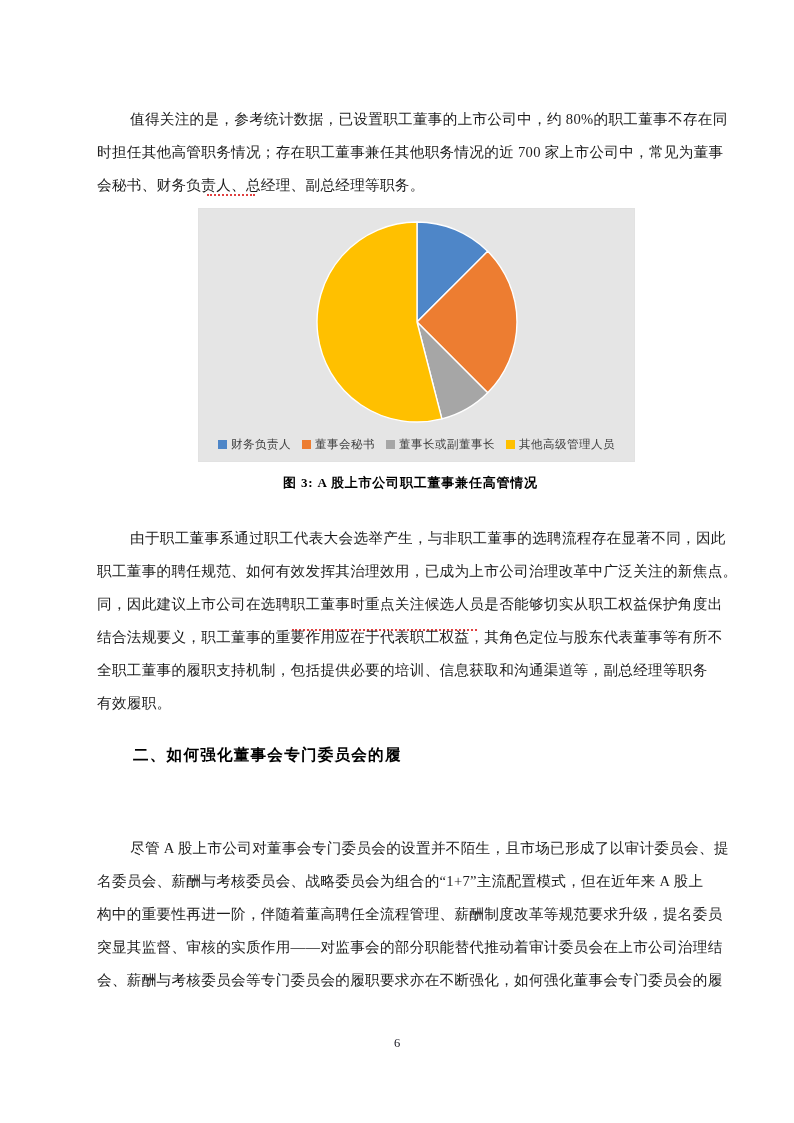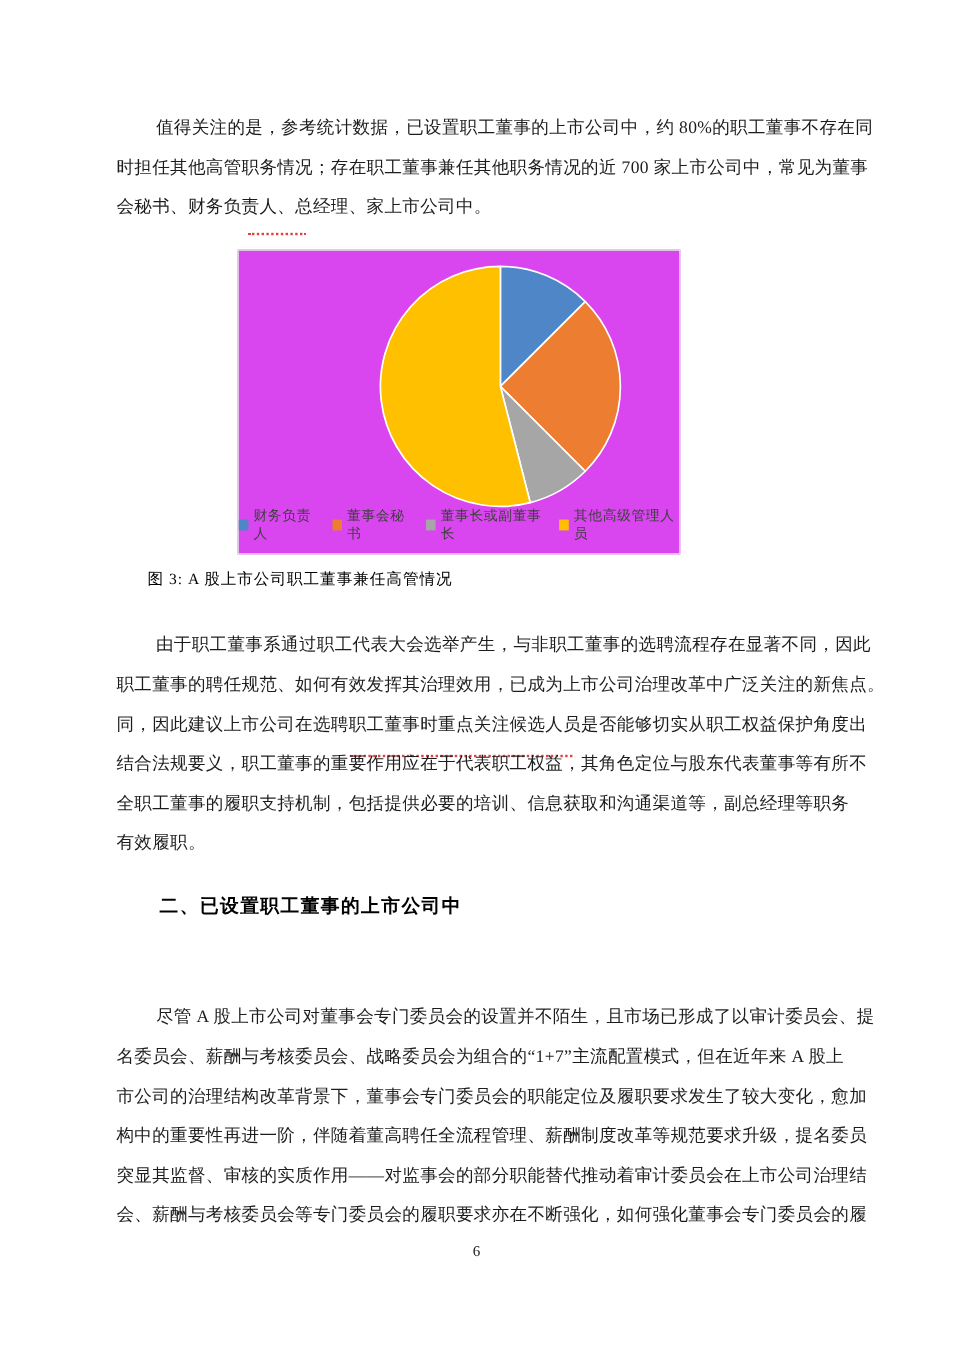--- a/index.html
+++ b/index.html
@@ -27,68 +27,69 @@
   .pline.indent { padding-left: 33px; }
   .heading {
     font-size: 15.6px;
     font-weight: bold;
     color: #000;
     letter-spacing: 1.2px;
     padding-left: 36px;
   }
   .chartbox {
     left: 198px; top: 208px;
-    width: 369px; height: 254px;
+    width: 437px; height: 254px;
     border: 1px solid #e2e2e2;
-    background: #d946ef;
+    background: #e5e5e5;
   }
   .pie-wrap { position: absolute; left: 116px; top: 11px; width: 204px; height: 204px; }
   .pie-wrap svg { width: 100%; height: 100%; display: block; }
   .legend {
     position: absolute;
     left: 0; right: 0; bottom: 9px;
     display: flex;
     justify-content: center;
     align-items: center;
     gap: 11px;
     font-size: 11.5px;
     color: #3f3f3f;
     letter-spacing: 0.5px;
   }
   .legend-item { display: flex; align-items: center; gap: 4px; }
   .legend-swatch { width: 9px; height: 9px; display: inline-block; }
   .caption {
     top: 474px;
+    text-align: center;
     padding-left: 26px;
     font-size: 13px;
-    font-weight: normal;
+    font-weight: bold;
     color: #000;
     letter-spacing: 0.8px;
   }
   .pageno {
     left: 0; right: 0; top: 1036px;
     text-align: center;
     font-size: 12.5px;
     color: #15151f;
   }
   .proof-mark {
     position: absolute;
     height: 0;
     border-bottom: 2px dotted #e04040;
   }
   #mark1 { left: 207px; top: 194px; width: 48px; }
   #mark2 { left: 292px; top: 629px; width: 185px; }
 </style>
 </head>
 <body>
 
-<div class="abs content" style="top:96px">
+<div class="abs content" style="top:108px">
   <div class="pline indent">值得关注的是，参考统计数据，已设置职工董事的上市公司中，约 80%的职工董事不存在同</div>
   <div class="pline">时担任其他高管职务情况；存在职工董事兼任其他职务情况的近 700 家上市公司中，常见为董事</div>
-  <div class="pline lastline">会秘书、财务负责人、总经理、家上市公司中。</div>
+  <div class="pline lastline">会秘书、财务负责人、总经理、副总经理等职务。</div>
 </div>
 
 <div id="mark1" class="proof-mark"></div>
 <div id="mark2" class="proof-mark"></div>
 
 <div class="abs chartbox">
   <div class="pie-wrap">
     <svg viewBox="-1.02 -1.02 2.04 2.04">
         <path d="M0,0 L6.123233995736766e-17,-1 A1,1 0 0 1 0.7071067811865476,-0.7071067811865475 Z" fill="#4E86C8" stroke="#ffffff" stroke-width="0.014" stroke-linejoin="round"></path>
         <path d="M0,0 L0.7071067811865476,-0.7071067811865475 A1,1 0 0 1 0.7071067811865476,0.7071067811865475 Z" fill="#ED7D31" stroke="#ffffff" stroke-width="0.014" stroke-linejoin="round"></path>
@@ -120,24 +121,23 @@
 
 <div class="abs content" style="top:527px">
   <div class="pline indent">由于职工董事系通过职工代表大会选举产生，与非职工董事的选聘流程存在显著不同，因此</div>
   <div class="pline">职工董事的聘任规范、如何有效发挥其治理效用，已成为上市公司治理改革中广泛关注的新焦点。</div>
   <div class="pline">同，因此建议上市公司在选聘职工董事时重点关注候选人员是否能够切实从职工权益保护角度出</div>
   <div class="pline">结合法规要义，职工董事的重要作用应在于代表职工权益，其角色定位与股东代表董事等有所不</div>
   <div class="pline">全职工董事的履职支持机制，包括提供必要的培训、信息获取和沟通渠道等，副总经理等职务</div>
   <div class="pline lastline">有效履职。</div>
 </div>
 
-<div class="abs content heading" style="top:745px">二、已设置职工董事的上市公司中</div>
+<div class="abs content heading" style="top:745px">二、如何强化董事会专门委员会的履</div>
 
 <div class="abs content" style="top:837px">
   <div class="pline indent">尽管 A 股上市公司对董事会专门委员会的设置并不陌生，且市场已形成了以审计委员会、提</div>
   <div class="pline">名委员会、薪酬与考核委员会、战略委员会为组合的“1+7”主流配置模式，但在近年来 A 股上</div>
-  <div class="pline">市公司的治理结构改革背景下，董事会专门委员会的职能定位及履职要求发生了较大变化，愈加</div>
   <div class="pline">构中的重要性再进一阶，伴随着董高聘任全流程管理、薪酬制度改革等规范要求升级，提名委员</div>
   <div class="pline">突显其监督、审核的实质作用——对监事会的部分职能替代推动着审计委员会在上市公司治理结</div>
   <div class="pline">会、薪酬与考核委员会等专门委员会的履职要求亦在不断强化，如何强化董事会专门委员会的履</div>
 </div>
 
 <div class="abs pageno">6</div>
 
 </body></html>

